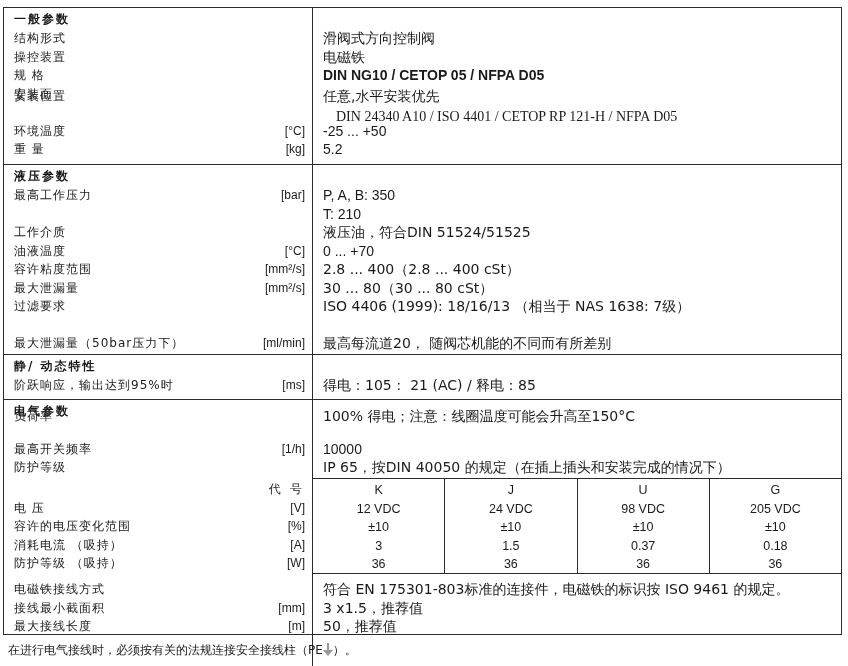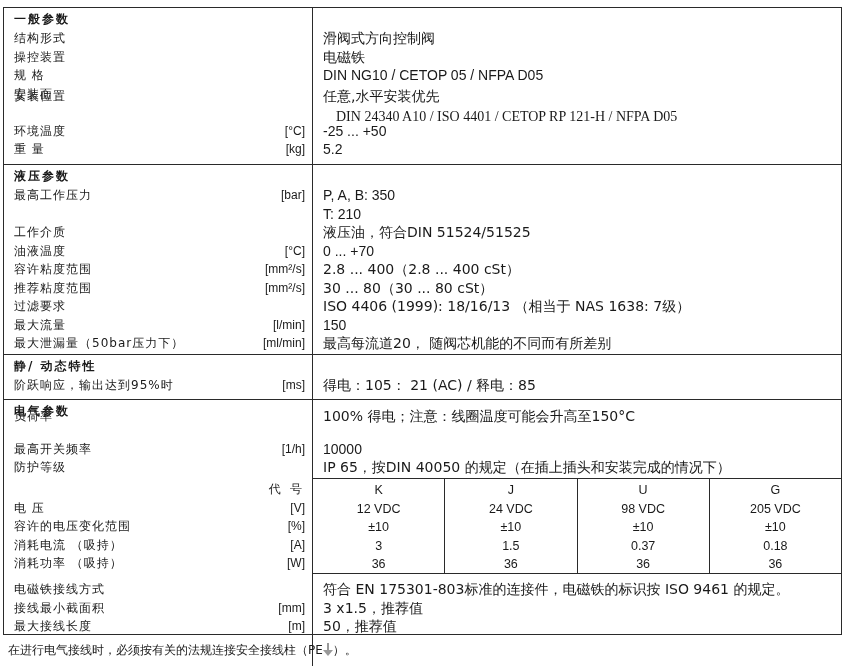--- a/index.html
+++ b/index.html
@@ -37,21 +37,21 @@
     <div class="row" style="top:21px;">
         <span class="lbl">结构形式</span>
         <span class="val" style="left:319px">滑阀式方向控制阀</span>
       </div>
     <div class="row" style="top:39.5px;">
         <span class="lbl">操控装置</span>
         <span class="val" style="left:319px">电磁铁</span>
       </div>
     <div class="row" style="top:58px;">
         <span class="lbl">规 格</span>
-        <span class="val" style="left:319px;font-family:'Liberation Sans',sans-serif;">DIN NG10 / CETOP 05 / NFPA D05</span>
+        <span class="val" style="left:319px;font-family:'Liberation Sans',sans-serif;font-weight:bold;">DIN NG10 / CETOP 05 / NFPA D05</span>
       </div>
     <div class="row" style="top:76.5px;">
         <span class="lbl">安装面</span>
         <span class="val" style="left:332px;font-family:Liberation Serif, serif;margin-top:23px;">DIN 24340 A10 / ISO 4401 / CETOP RP 121-H / NFPA D05</span>
       </div>
     <div class="row" style="top:79px;">
         <span class="lbl">安装位置</span>
         <span class="val" style="left:319px">任意,水平安装优先</span>
       </div>
     <div class="row" style="top:113.5px;">
@@ -87,32 +87,27 @@
         <span class="lbl">油液温度</span>
         <span class="unit" style="right:536px">[°C]</span>
         <span class="val" style="left:319px;font-family:'Liberation Sans',sans-serif;">0 ... +70</span>
       </div>
     <div class="row" style="top:95px;">
         <span class="lbl">容许粘度范围</span>
         <span class="unit" style="right:536px">[mm²/s]</span>
         <span class="val" style="left:319px">2.8 ... 400（2.8 ... 400 cSt）</span>
       </div>
     <div class="row" style="top:113.5px;">
-        <span class="lbl">推荐粘度范围</span>
+        <span class="lbl">最大泄漏量</span>
         <span class="unit" style="right:536px">[mm²/s]</span>
         <span class="val" style="left:319px">30 ... 80（30 ... 80 cSt）</span>
       </div>
     <div class="row" style="top:132px;">
         <span class="lbl">过滤要求</span>
         <span class="val" style="left:319px">ISO 4406 (1999): 18/16/13 （相当于 NAS 1638: 7级）</span>
-      </div>
-    <div class="row" style="top:150.5px;">
-        <span class="lbl">最大流量</span>
-        <span class="unit" style="right:536px">[l/min]</span>
-        <span class="val" style="left:319px;font-family:'Liberation Sans',sans-serif;">150</span>
       </div>
     <div class="row" style="top:169px;">
         <span class="lbl">最大泄漏量（50bar压力下）</span>
         <span class="unit" style="right:536px">[ml/min]</span>
         <span class="val" style="left:319px">最高每流道20， 随阀芯机能的不同而有所差别</span>
       </div>
   </div>
 
   <div class="sec bt" style="top:346px;height:45px;">
     <div class="lcol"></div>
@@ -154,21 +149,21 @@
       </div>
     <div class="row" style="top:117px;">
         <span class="lbl">容许的电压变化范围</span>
         <span class="unit" style="right:536px">[%]</span>
       </div>
     <div class="row" style="top:135.5px;">
         <span class="lbl">消耗电流 （吸持）</span>
         <span class="unit" style="right:536px">[A]</span>
       </div>
     <div class="row" style="top:154px;">
-        <span class="lbl">消耗功率 （吸持）</span>
+        <span class="lbl">防护等级 （吸持）</span>
         <span class="unit" style="right:536px">[W]</span>
       </div>
 
     <div class="row" style="top:180px;">
         <span class="lbl">电磁铁接线方式</span>
         <span class="val" style="left:319px">符合 EN 175301-803标准的连接件，电磁铁的标识按 ISO 9461 的规定。</span>
       </div>
     <div class="row" style="top:198.5px;">
         <span class="lbl">接线最小截面积</span>
         <span class="unit" style="right:536px">[mm]</span>

